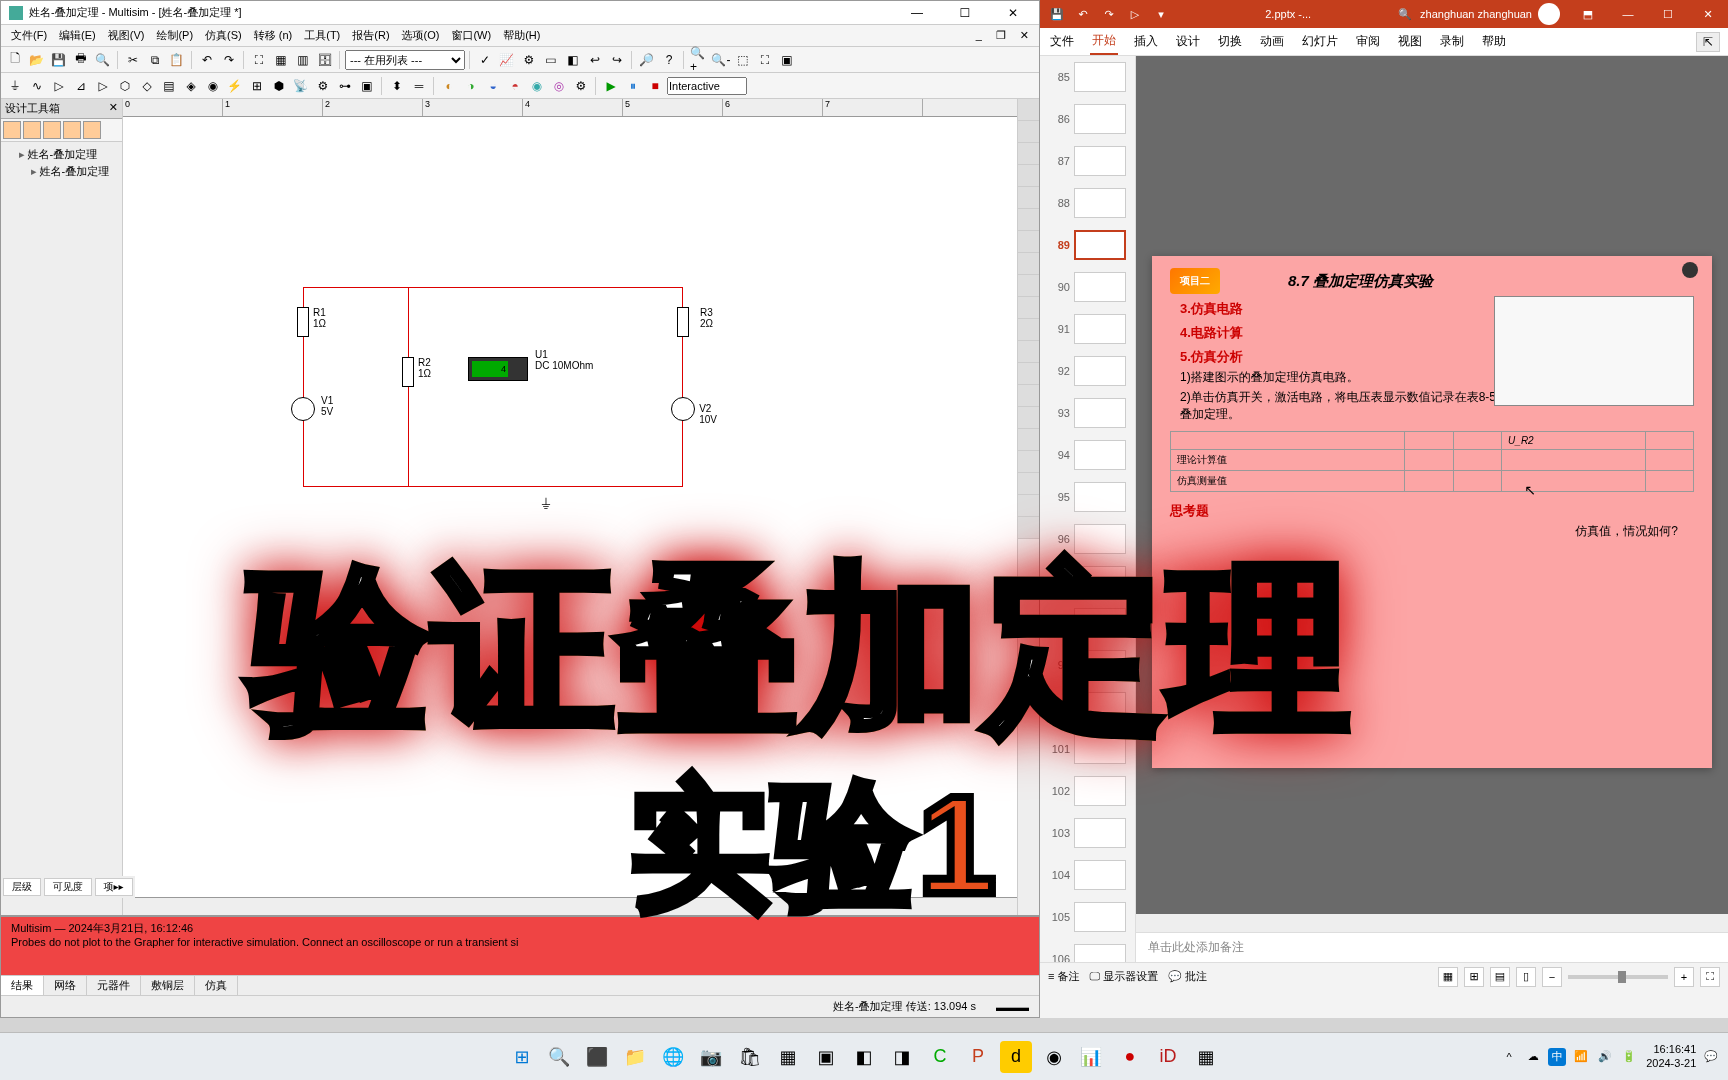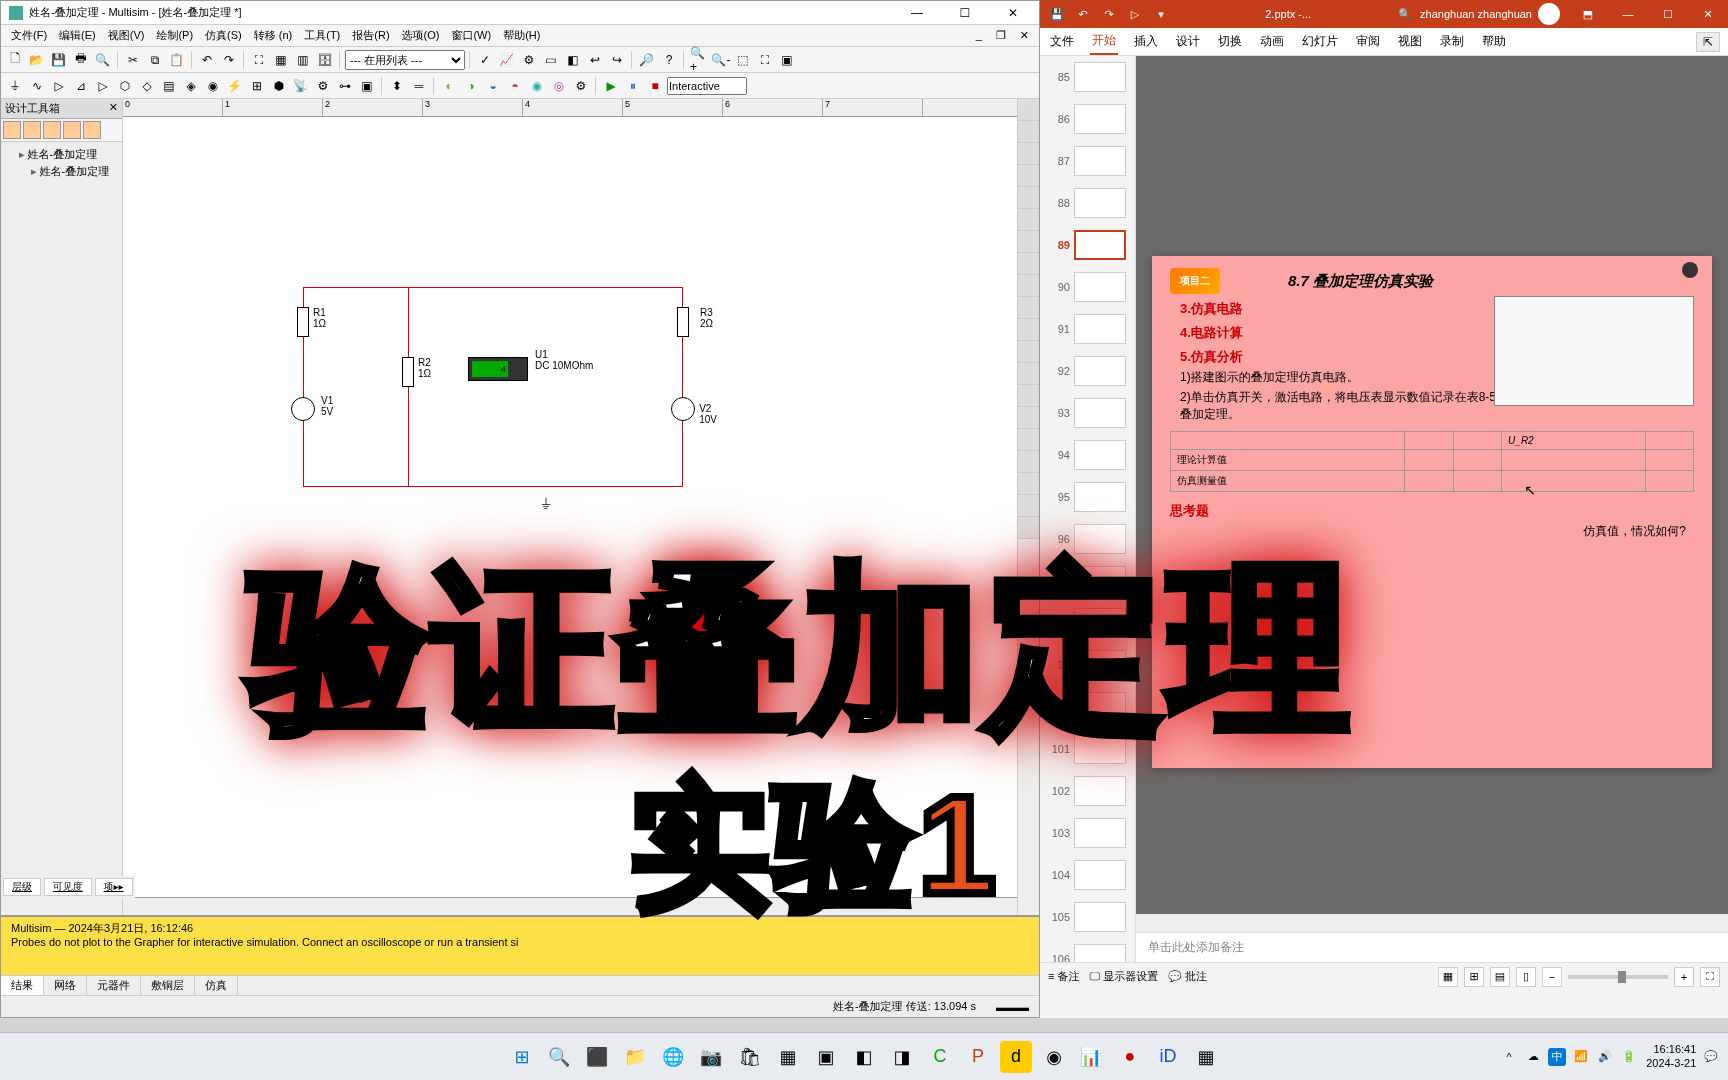--- a/index.html
+++ b/index.html
@@ -59,21 +59,21 @@
 .meter-screen { width: 36px; height: 16px; background: #0a0; margin-left: 3px; font-size: 9px; color: #000; display: flex; align-items: center; justify-content: flex-end; padding-right: 2px; }
 
 .gnd { position: absolute; left: 235px; bottom: -6px; width: 16px; text-align: center; font-size: 14px; }
 
 .ms-rightbar { width: 22px; background: #eee; border-left: 1px solid #ccc; display: flex; flex-direction: column; }
 .ms-rightbar span { height: 22px; border-bottom: 1px solid #ccc; cursor: pointer; background: #ddd; }
 
 .ms-tabs-bottom { height: 22px; background: #eee; border-top: 1px solid #ccc; display: flex; align-items: center; padding: 0 4px; font-size: 11px; }
 .ms-tabs-bottom span { padding: 2px 10px; background: #fff; border: 1px solid #aaa; cursor: pointer; }
 
-.ms-output { height: 60px; background: #fde047; border-top: 2px solid #999; padding: 4px 10px; font-size: 11px; }
+.ms-output { height: 60px; background: #ef4444; border-top: 2px solid #999; padding: 4px 10px; font-size: 11px; }
 .ms-output-tabs { height: 20px; background: #eee; display: flex; font-size: 11px; border-top: 1px solid #ccc; }
 .ms-output-tabs span { padding: 2px 10px; border-right: 1px solid #ccc; cursor: pointer; }
 .ms-output-tabs span.active { background: #fff; }
 
 .ms-status { height: 22px; background: #eee; border-top: 1px solid #ccc; display: flex; align-items: center; justify-content: flex-end; padding: 0 10px; font-size: 11px; gap: 20px; }
 
 
 .ppt { position: absolute; right: 0; top: 0; width: 688px; height: 1018px; background: #f3f3f3; }
 .ppt-title { height: 28px; background: #c43e1c; display: flex; align-items: center; color: #fff; font-size: 11px; }
 .ppt-title .qat { display: flex; gap: 8px; padding: 0 8px; }
@@ -97,21 +97,21 @@
 .thumb.sel .thumb-num { color: #c43e1c; font-weight: bold; }
 .thumb.sel .thumb-img { border: 2px solid #c43e1c; }
 
 .ppt-main { flex: 1; background: #6a6a6a; display: flex; flex-direction: column; }
 .slide-area { flex: 1; display: flex; align-items: flex-start; justify-content: center; padding-top: 200px; }
 .slide { width: 560px; height: 512px; background: #fca5a5; box-shadow: 0 2px 8px rgba(0,0,0,0.3); padding: 12px 18px; position: relative; font-size: 12px; }
 .slide-header { display: flex; align-items: center; gap: 8px; }
 .slide-logo { width: 50px; height: 26px; background: linear-gradient(135deg,#f70,#fa0); border-radius: 4px; color: #fff; font-size: 10px; display: flex; align-items: center; justify-content: center; font-weight: bold; }
 .slide-title { font-weight: bold; font-size: 15px; margin-left: 60px; font-style: italic; }
 .slide-sec { color: #c00; font-weight: bold; margin: 6px 0 2px 10px; font-size: 13px; }
-.slide-text { margin: 3px 8px 3px 10px; font-size: 12px; }
+.slide-text { margin: 3px 16px 3px 10px; font-size: 12px; }
 .slide-circuit { position: absolute; right: 18px; top: 40px; width: 200px; height: 110px; border: 1px solid #888; background: #f8f8f8; }
 .slide-table { width: 100%; border-collapse: collapse; margin-top: 8px; font-size: 10px; }
 .slide-table td { border: 1px solid #999; padding: 3px 6px; height: 18px; }
 .slide-q { color: #c00; font-weight: bold; margin-top: 10px; font-size: 13px; }
 .slide-cursor { position: absolute; right: 176px; top: 226px; font-size: 14px; }
 .slide-note-icon { position: absolute; right: 14px; top: 6px; width: 16px; height: 16px; background: #333; border-radius: 50%; }
 
 .ppt-scroll-h { height: 18px; background: #eee; }
 .ppt-notes { height: 30px; background: #fff; border-top: 1px solid #ddd; padding: 6px 12px; font-size: 12px; color: #888; }
 
@@ -128,21 +128,21 @@
 .taskbar .tray .clock { text-align: right; line-height: 1.2; }
 .taskbar .tray-icons { display: flex; gap: 6px; }
 .taskbar .tray-icons span { width: 18px; height: 18px; display: flex; align-items: center; justify-content: center; cursor: pointer; }
 
 
 .overlay-text { position: absolute; left: 250px; top: 530px; pointer-events: none; }
 .ot-line1 { font-size: 180px; font-weight: 900; -webkit-text-stroke: 8px #000; color: #fff; text-shadow: 0 0 40px #c00, 0 0 60px #c00; letter-spacing: 4px; background: linear-gradient(#ffe9a0,#f5c244); -webkit-background-clip: text; }
 .ot-line2 { font-size: 140px; font-weight: 900; -webkit-text-stroke: 8px #000; color: #e8501d; margin-left: 380px; margin-top: -20px; letter-spacing: 4px; }
 
 .side-label-tabs { position: absolute; left: 0; top: 875px; font-size: 10px; background: #eee; padding: 2px; }
-.side-label-tabs span { display: inline-block; padding: 1px 8px; border: 1px solid #ccc; background: #fff; cursor: pointer; text-decoration: underline; }
+.side-label-tabs span { display: inline-block; padding: 1px 8px; border: 1px solid #ccc; background: #fff; cursor: pointer; }
 </style>
 </head>
 <body>
 
 <div class="multisim">
   <div class="ms-title">
     <span class="ms-title-icon"></span>
     <span class="ms-title-text">姓名-叠加定理 - Multisim - [姓名-叠加定理 *]</span>
     <div class="ms-title-btns">
       <span>—</span>
@@ -562,21 +562,21 @@
   <span class="tb-icon">▦</span>
   <span class="tb-icon">▣</span>
   <span class="tb-icon">◧</span>
   <span class="tb-icon">◨</span>
   <span class="tb-icon" style="color:#0a0">C</span>
   <span class="tb-icon" style="color:#c43e1c">P</span>
   <span class="tb-icon" style="background:#fc0">d</span>
   <span class="tb-icon">◉</span>
   <span class="tb-icon">📊</span>
   <span class="tb-icon" style="color:#c00">●</span>
-  <span class="tb-icon" style="color:#1d4ed8">iD</span>
+  <span class="tb-icon" style="color:#b91c1c">iD</span>
   <span class="tb-icon">▦</span>
   <div class="tray">
     <div class="tray-icons">
       <span>^</span>
       <span>☁</span>
       <span style="background:#0078d4;color:#fff;border-radius:3px;padding:0 2px">中</span>
       <span>📶</span>
       <span>🔊</span>
       <span>🔋</span>
     </div>

